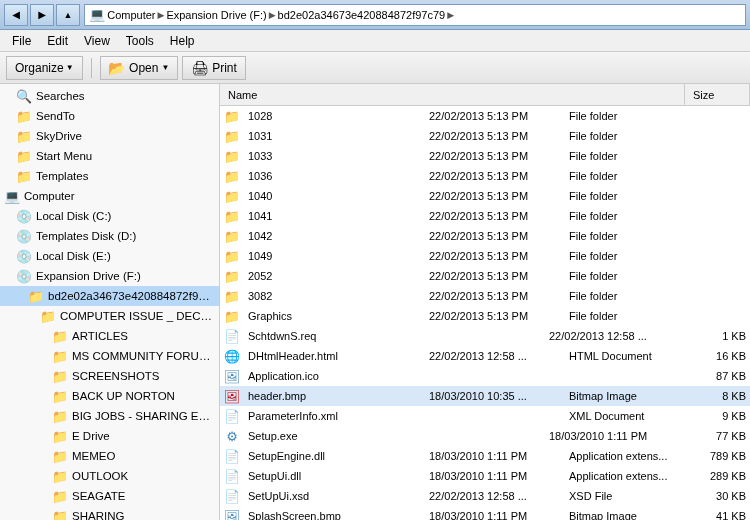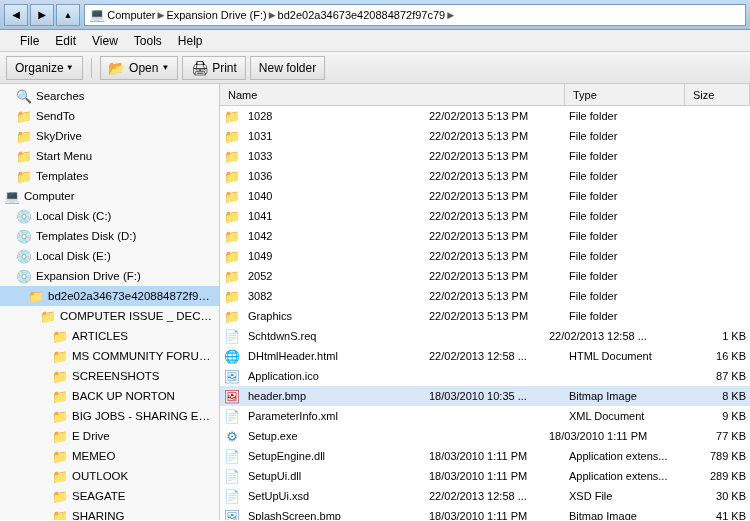--- a/index.html
+++ b/index.html
@@ -38,21 +38,21 @@
       font-size: 10px;
     }
 
     
     .menu-bar {
       height: 22px;
       background: #f0f0f0;
       display: flex;
       align-items: center;
       border-bottom: 1px solid #ccc;
-      padding: 0 12px;
+      padding: 0 4px;
     }
     .menu-item {
       padding: 2px 8px;
       cursor: pointer;
       font-size: 12px;
     }
 
     
     .toolbar {
       height: 32px;
@@ -236,23 +236,20 @@
   <div class="toolbar-separator"></div>
   <button class="toolbar-btn">
     <span style="font-size:14px;">📂</span>
     <span>Open</span>
     <span style="font-size:8px;">▼</span>
   </button>
   <button class="toolbar-btn">
     <span style="font-size:14px;">🖨</span>
     <span>Print</span>
   </button>
-  <button class="toolbar-btn">
-    <span>New folder</span>
-  </button>
 </div>
 
 <div class="main-layout">
 
   <div class="sidebar" id="sidebar-container">
   <div class="sidebar-item" style="padding-left: 16px;">
         <span class="sidebar-icon">🔍</span>
         <span class="sidebar-label">Searches</span>
       </div>
       <div class="sidebar-item" style="padding-left: 16px;">
@@ -338,21 +335,20 @@
       <div class="sidebar-item" style="padding-left: 52px;">
         <span class="sidebar-icon">📁</span>
         <span class="sidebar-label">SHARING</span>
       </div>
     </div>
 
   <div class="content-area">
 
     <div class="col-headers">
       <div class="col-header col-name">Name</div>
-      <div class="col-header col-type">Type</div>
       <div class="col-header col-size">Size</div>
     </div>
 
     <div class="file-list" id="file-list-container">
     <div class="file-row">
           <div class="file-cell file-cell-name">
             <span class="file-icon icon-folder">📁</span>
             <span>1028</span>
           </div>
           <div class="file-cell file-cell-date">22/02/2013 5:13 PM</div>

